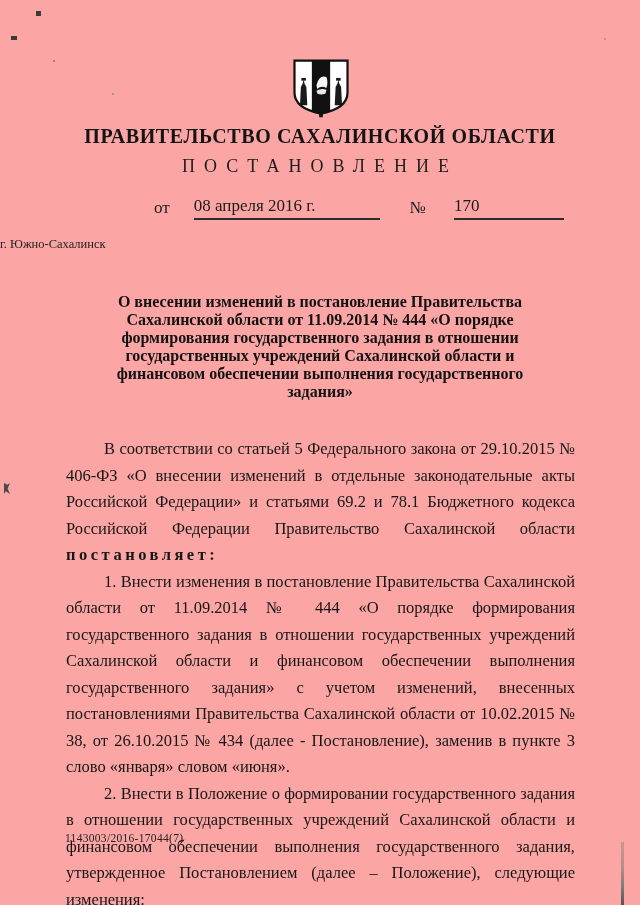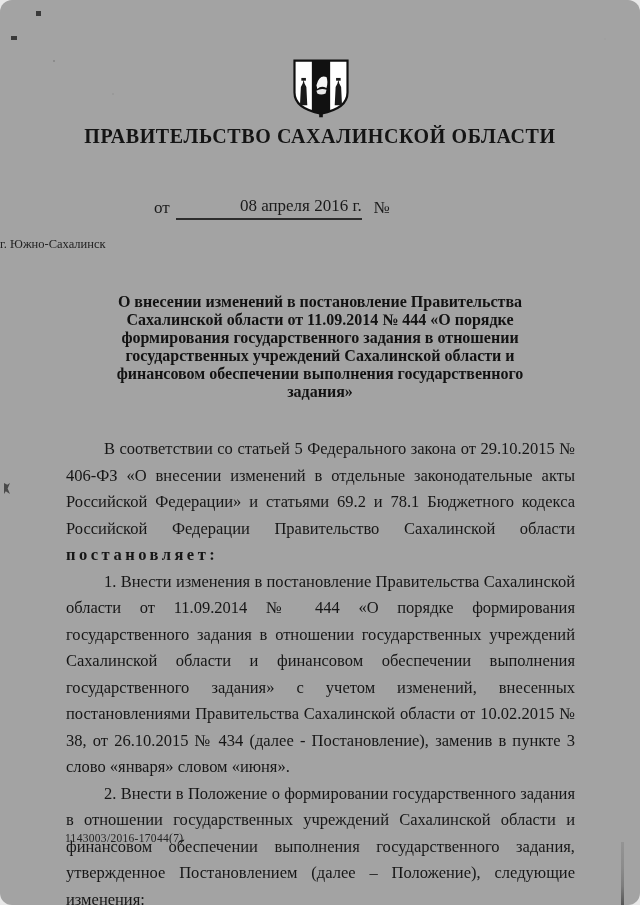--- a/index.html
+++ b/index.html
@@ -4,24 +4,23 @@
 <style>
   * { margin: 0; padding: 0; box-sizing: border-box; }
   html, body { background: #e8e8e8; }
   body { font-family: "Liberation Serif", serif; }
 
   .page {
     position: relative;
     width: 640px;
     height: 905px;
     margin: 0 auto;
-    background: #a3a3a3;
+    background: #fca5a5;
     color: #1b1b1b;
     overflow: hidden;
-    border-radius: 12px;
   }
 
   
   .emblem {
     position: absolute;
     left: 289px;
     top: 57px;
     width: 64px;
     height: 62px;
   }
@@ -51,25 +50,26 @@
 
   
   .meta-row {
     position: absolute;
     top: 196px;
     left: 152px;
     display: flex;
     align-items: flex-end;
     font-size: 17px;
     color: #1b1b1b;
+    gap: 18px;
   }
   .meta-row .lbl { padding: 0 2px 2px 2px; }
   .blank {
     border-bottom: 2px solid #2c2c2c;
-    text-align: right;
+    text-align: left;
     padding-bottom: 2px;
   }
   .blank-date { width: 186px; margin-left: 4px; }
   .blank-num  { width: 110px; margin-left: 10px; }
   .meta-row .num-sign { margin-left: 12px; padding-bottom: 2px; }
 
   .city {
     position: absolute;
     top: 237px;
     left: 0;
@@ -164,25 +164,27 @@
 
         <path d="M50 52 L51 32 L53 28 L54 24 L55 28 L57 32 L58 52 Z" fill="#1a1a1a"></path>
         <rect x="51.5" y="22" width="5" height="3" fill="#1a1a1a"></rect>
       </g>
 
       <rect x="33" y="60" width="4" height="5" fill="#111"></rect>
     </svg>
   </div>
 
   <div class="org-name">ПРАВИТЕЛЬСТВО САХАЛИНСКОЙ ОБЛАСТИ</div>
+  <div class="doc-type">ПОСТАНОВЛЕНИЕ</div>
 
   <div class="meta-row">
     <span class="lbl">от</span>
     <span class="blank blank-date">08 апреля 2016 г.</span>
     <span class="num-sign">№</span>
+    <span class="blank blank-num">170</span>
   </div>
 
   <div class="city">г. Южно-Сахалинск</div>
 
   <div class="doc-title">О внесении изменений в постановление Правительства Сахалинской области от 11.09.2014 № 444 «О порядке формирования государственного задания в отношении государственных учреждений Сахалинской области и финансовом обеспечении выполнения государственного задания»</div>
 
   <div class="body-text">
     <p><span>В соответствии со статьей 5 Федерального закона от 29.10.2015 № 406-ФЗ «О внесении изменений в отдельные законодательные акты Российской Федерации» и статьями 69.2 и 78.1 Бюджетного кодекса Российской Федерации Правительство Сахалинской области </span><span class="emph">постановляет:</span></p>
     <p>1. Внести изменения в постановление Правительства Сахалинской области от 11.09.2014 № 444 «О порядке формирования государственного задания в отношении государственных учреждений Сахалинской области и финансовом обеспечении выполнения государственного задания» с учетом изменений, внесенных постановлениями Правительства Сахалинской области от 10.02.2015 № 38, от 26.10.2015 № 434 (далее - Постановление), заменив в пункте 3 слово «января» словом «июня».</p>
     <p>2. Внести в Положение о формировании государственного задания в отношении государственных учреждений Сахалинской области и финансовом обеспечении выполнения государственного задания, утвержденное Постановлением (далее – Положение), следующие изменения:</p>

